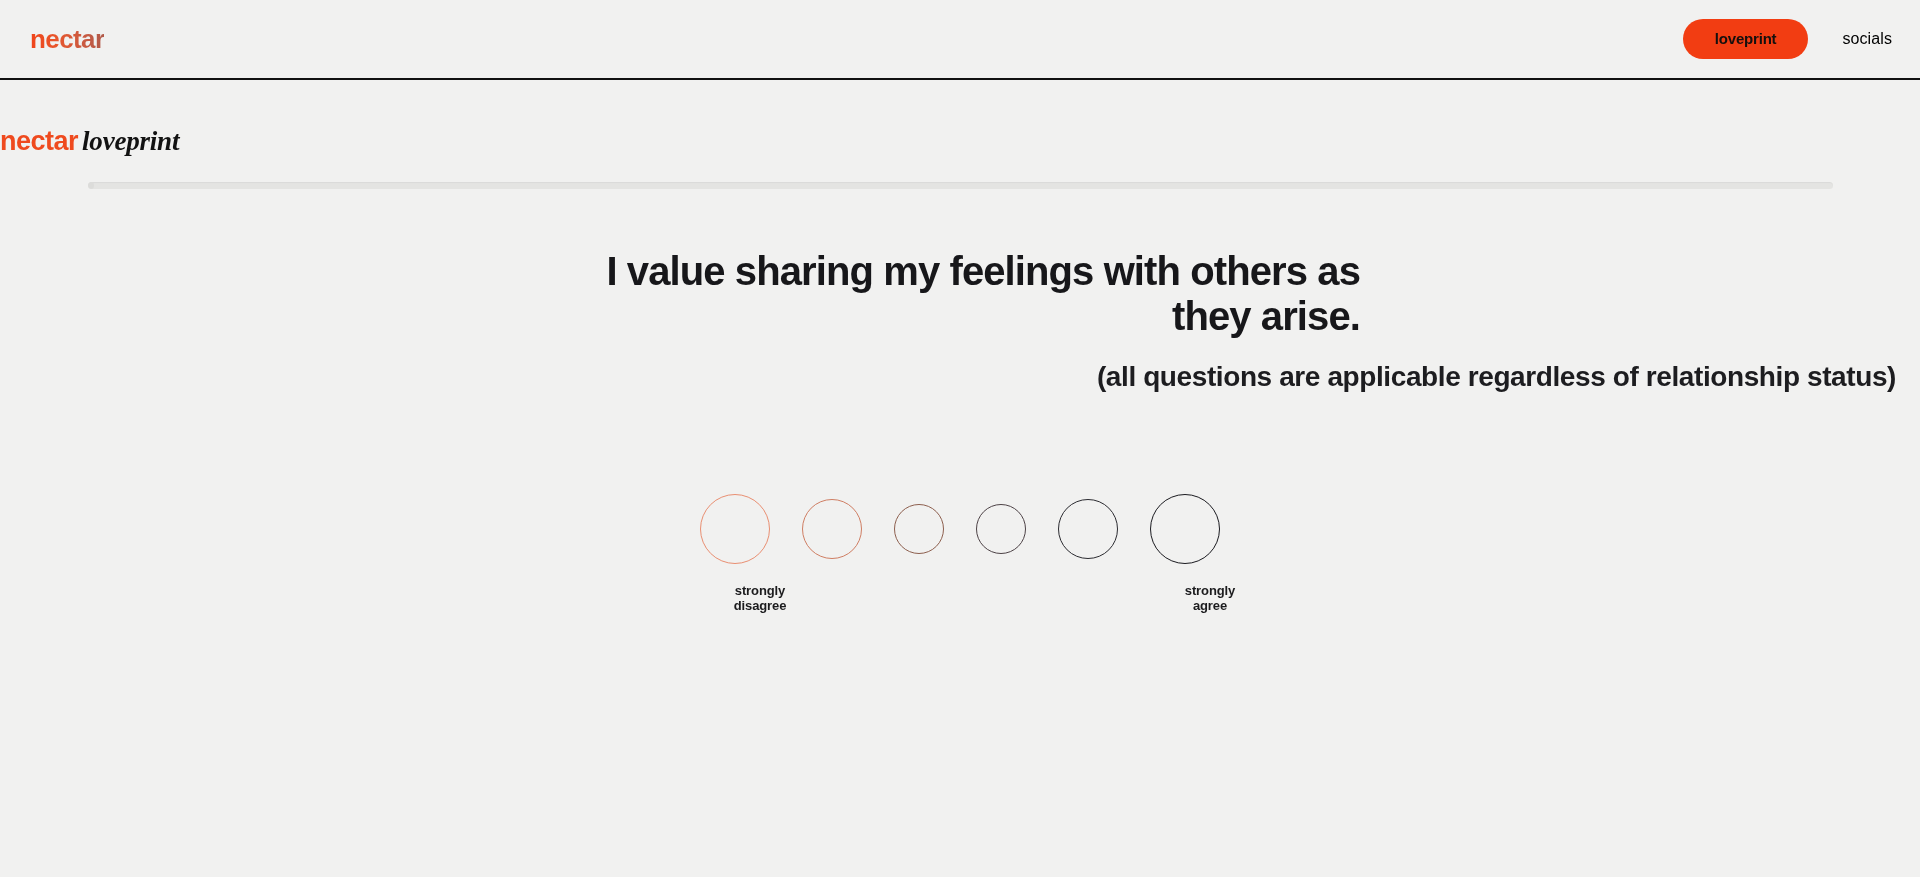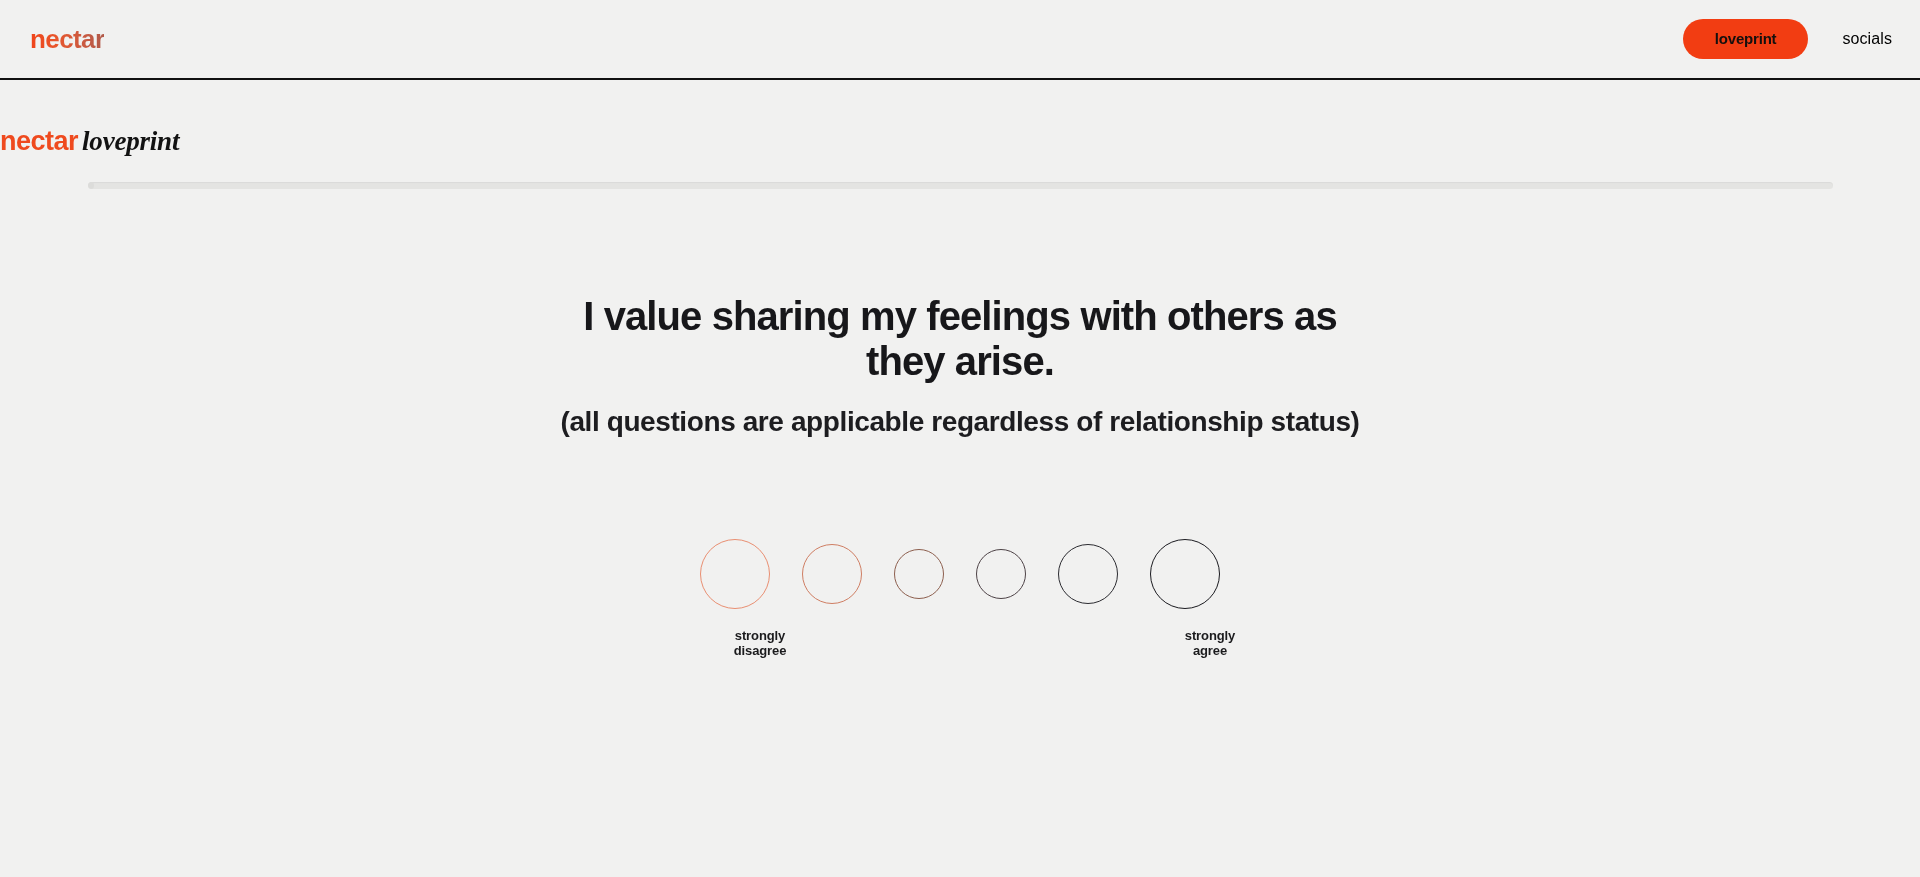--- a/index.html
+++ b/index.html
@@ -112,22 +112,22 @@
   .progress-fill {
     position: absolute;
     left: 0; top: 0; bottom: 0;
     width: 0.4%;
     background: #dcdcda;
     border-radius: 999px;
   }
 
   
   .question-block {
-    margin-top: 105px;
-    text-align: center;
+    margin-top: 60px;
+    text-align: right;
     padding: 0 24px;
   }
 
   .question-heading {
     font-size: 40px;
     font-weight: 700;
     line-height: 1.12;
     letter-spacing: -0.9px;
     color: #17171a;
     max-width: 800px;

